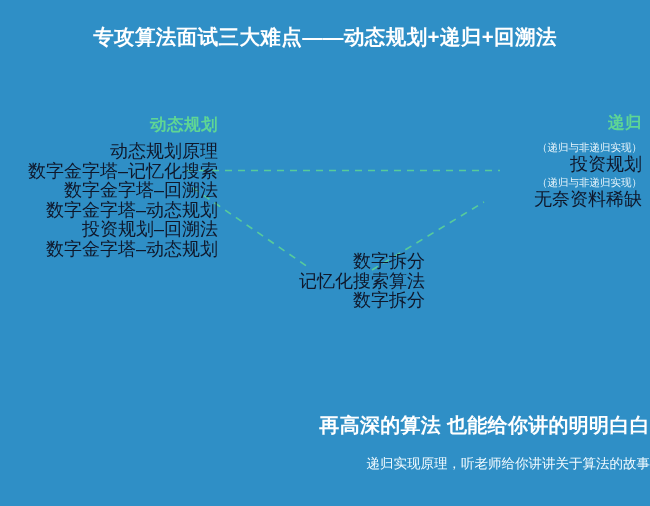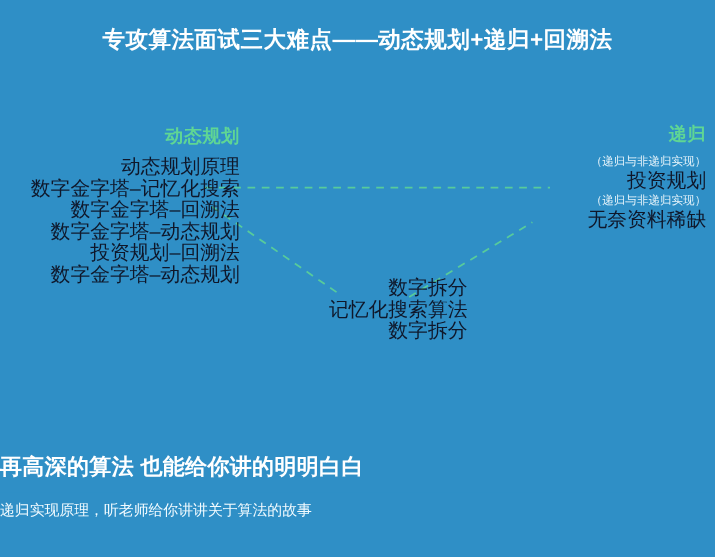--- a/index.html
+++ b/index.html
@@ -94,21 +94,21 @@
     line-height: 15px;
     color: #e8f5fb;
   }
 
   
   .footer {
     position: absolute;
     left: 0;
     top: 412px;
     width: 650px;
-    text-align: left;
+    text-align: right;
   }
   .footer-main {
     margin: 0;
     font-size: 20px;
     font-weight: bold;
     letter-spacing: 0.3px;
     line-height: 1.3;
     color: #ffffff;
     white-space: nowrap;
   }

